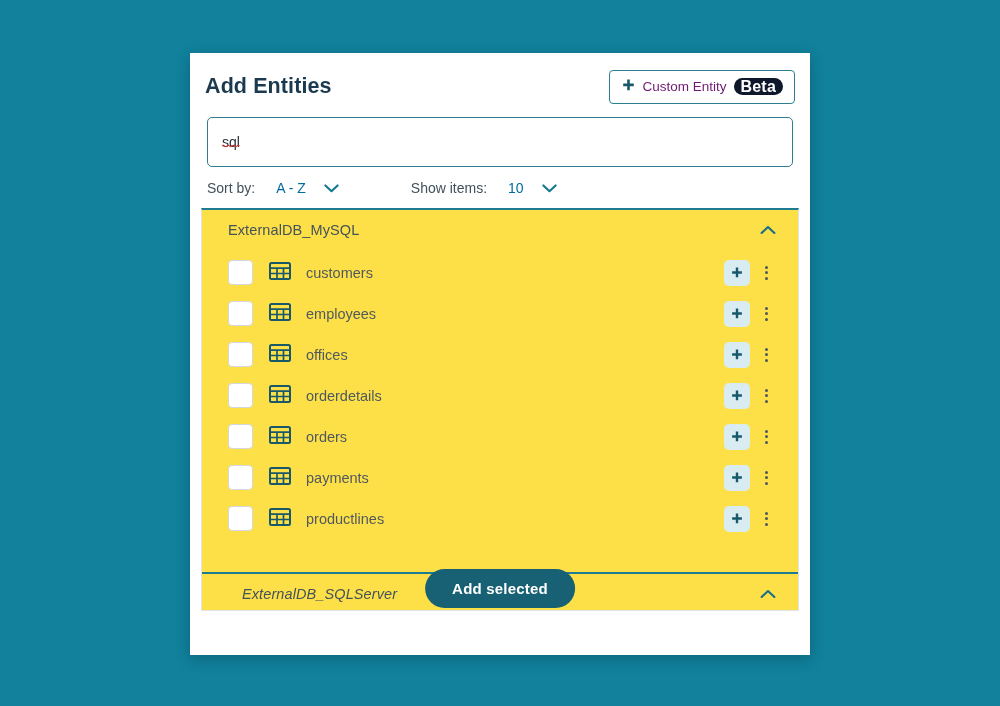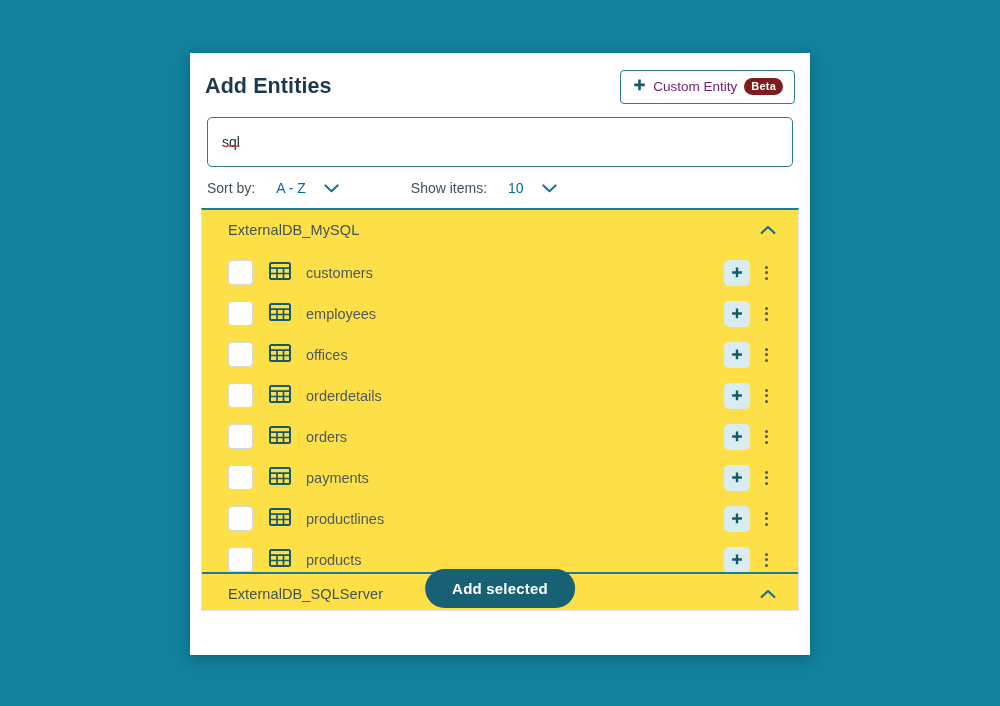--- a/index.html
+++ b/index.html
@@ -61,23 +61,23 @@
     color: #701a75;
     line-height: 1;
   }
   .beta-badge {
     display: inline-flex;
     align-items: center;
     justify-content: center;
     height: 17px;
     padding: 0 7px;
     border-radius: 9px;
-    background: #7f1d1d;
+    background: #0f172a;
     color: #ffffff;
-    font-size: 11px;
+    font-size: 16px;
     font-weight: 700;
     letter-spacing: .2px;
     line-height: 1;
   }
 
   
   .search-wrap { padding: 6px 17px 0 17px; }
   .search-input {
     width: 100%;
     height: 50px;
@@ -200,27 +200,28 @@
   
   .group-divider {
     position: absolute;
     left: 0; right: 0;
     top: 362px;
     height: 2px;
     background: #1d7b92;
   }
   .group-header-2 {
     position: absolute;
-    left: 0; right: 0;
+    left: 14px; right: 0;
     top: 364px;
     display: flex;
     align-items: center;
     justify-content: space-between;
     height: 39px;
     padding: 0 22px 0 26px;
+    font-style: italic;
   }
 
   
   .add-selected {
     position: absolute;
     left: 50%;
     transform: translateX(-50%);
     top: 516px;
     height: 39px;
     padding: 0 27px;
@@ -444,40 +445,20 @@
             <path d="M5.2 0.6 h2.6 v4.0 h4.0 v2.6 h-4.0 v4.0 h-2.6 v-4.0 h-4.0 v-2.6 h4.0 z" fill="currentColor"></path>
           </svg>
         </button>
         <span class="kebab">
             <i></i>
             <i></i>
             <i></i>
           </span>
       </div>
 
-      <div class="row">
-        <span class="row-check"></span>
-        <span class="table-icon">
-          <svg width="22" height="18" viewBox="0 0 22 18">
-            <rect x="1" y="1" width="20" height="16" rx="1.5" fill="none" stroke="currentColor" stroke-width="2"></rect>
-            <path d="M1 6.2 H21 M1 11.5 H21 M8 6.2 V17 M14.5 6.2 V17" stroke="currentColor" stroke-width="1.7" fill="none"></path>
-          </svg>
-        </span>
-        <span class="row-label">products</span>
-        <button class="add-btn">
-          <svg width="12" height="12" viewBox="0 0 13 13">
-            <path d="M5.2 0.6 h2.6 v4.0 h4.0 v2.6 h-4.0 v4.0 h-2.6 v-4.0 h-4.0 v-2.6 h4.0 z" fill="currentColor"></path>
-          </svg>
-        </button>
-        <span class="kebab">
-            <i></i>
-            <i></i>
-            <i></i>
-          </span>
-      </div>
 
     </div>
 
     <div class="group-divider"></div>
     <div class="group-header-2">
       <span class="group-title">ExternalDB_SQLServer</span>
       <span class="chev-up">
         <svg width="16" height="10" viewBox="0 0 16 10">
           <path d="M1.6 8.0 L8 2.0 L14.4 8.0" fill="none" stroke="currentColor" stroke-width="2.1" stroke-linecap="round" stroke-linejoin="round"></path>
         </svg>

